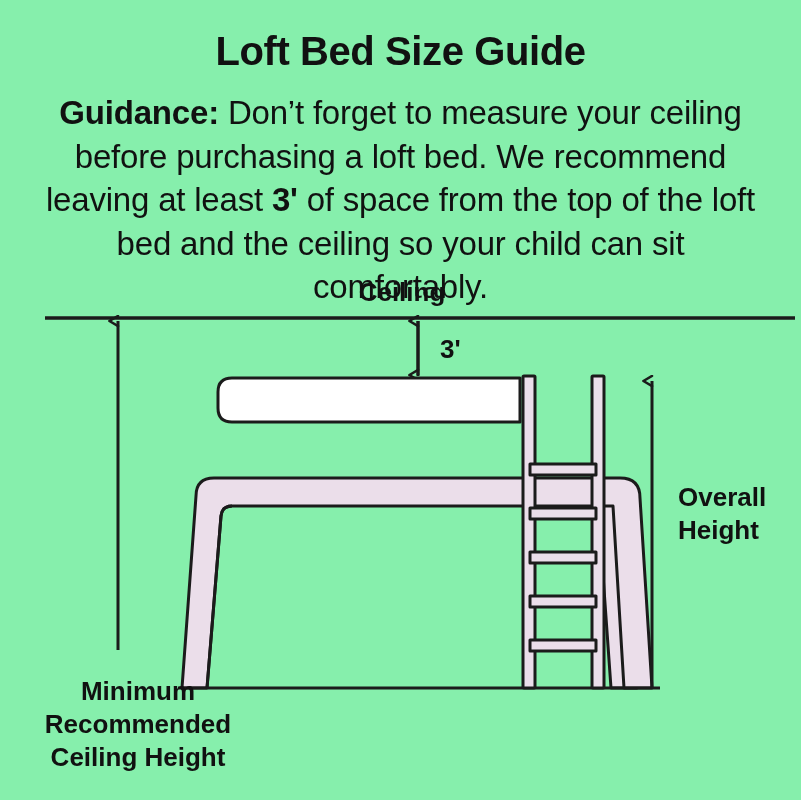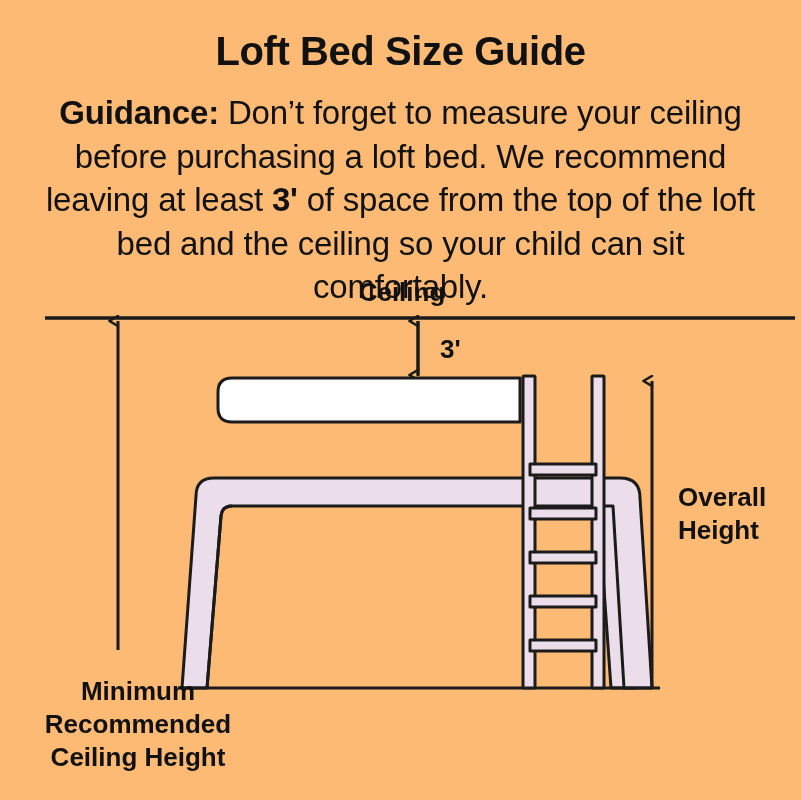--- a/index.html
+++ b/index.html
@@ -11,21 +11,21 @@
     width: 801px;
     height: 800px;
     overflow: hidden;
     font-family: "Liberation Sans", sans-serif;
     color: #111111;
   }
   #page {
     position: relative;
     width: 801px;
     height: 800px;
-    background: #fdba74;
+    background: #86efac;
   }
 
   
   .header {
     position: absolute;
     left: 0;
     top: 0;
     width: 801px;
     text-align: center;
   }

